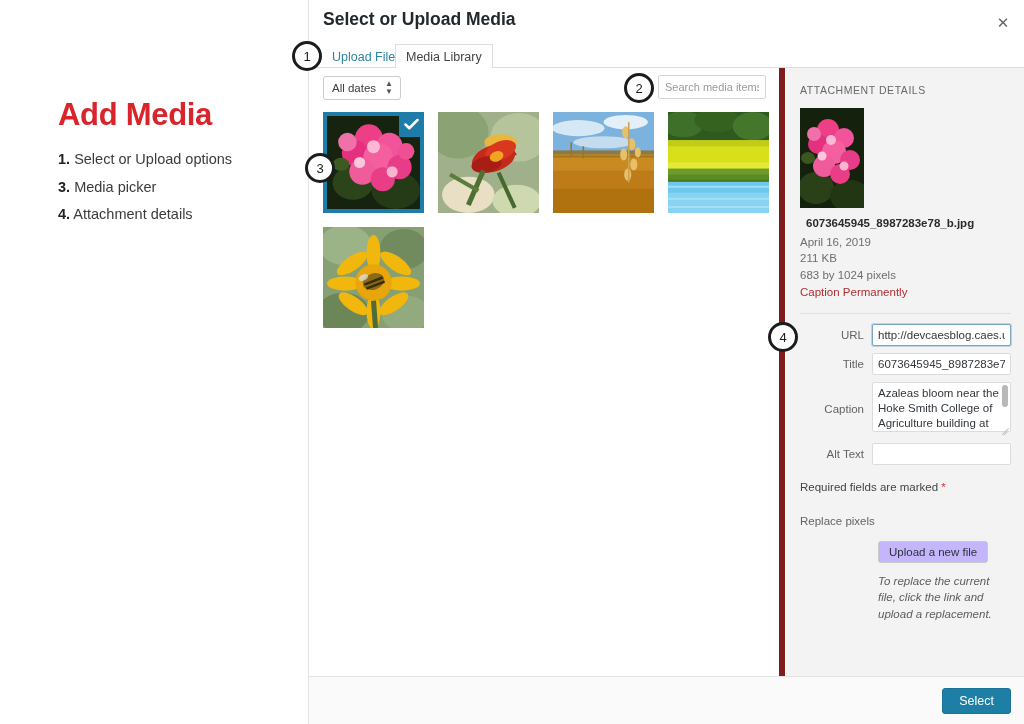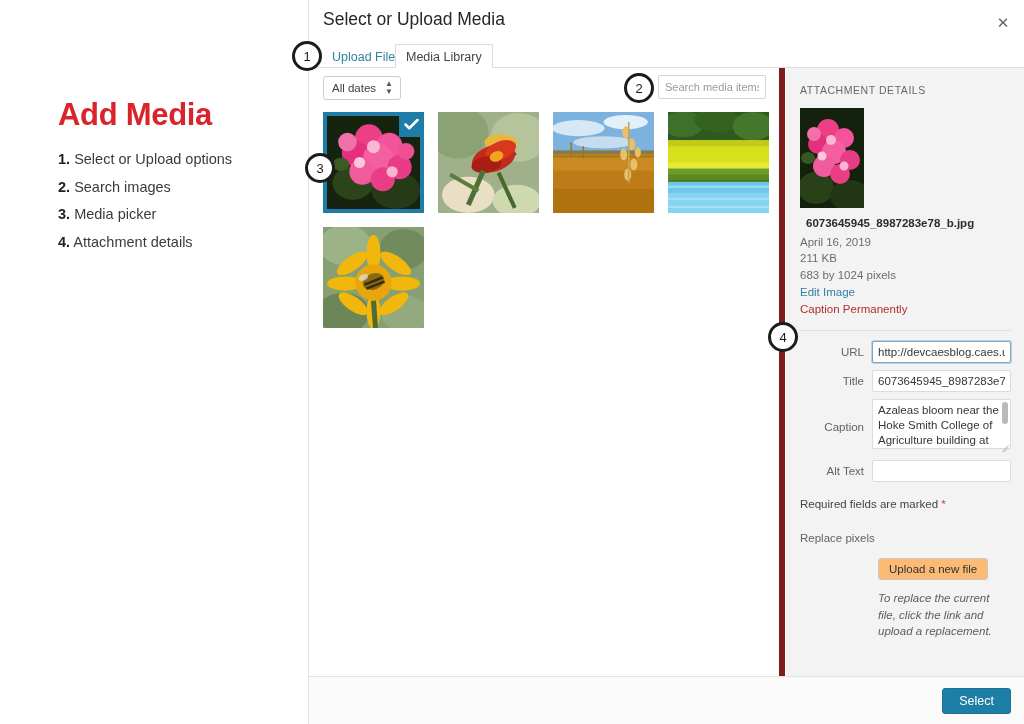--- a/index.html
+++ b/index.html
@@ -29,21 +29,21 @@
     position: absolute; left: 308px; top: 0px;
     width: 716px; height: 724px;
     background: #ffffff;
     border-left: 1px solid #e3e3e3;
   }
   .modal-header {
     position: relative; height: 42px;
   }
   .modal-title {
     position: absolute; left: 14px; top: 9px;
-    font-size: 17.5px; font-weight: normal; color: #23282d;
+    font-size: 17.5px; font-weight: bold; color: #23282d;
   }
   .close-btn {
     position: absolute; right: 8px; top: 10px;
     width: 26px; height: 26px; border: none; background: transparent;
     color: #666; font-size: 15px; line-height: 26px; text-align: center;
     cursor: pointer; padding: 0;
   }
 
   
   .tabs {
@@ -180,21 +180,21 @@
     transform: rotate(-45deg); right: 0;
   }
   .resize-grip::before { width: 9px; bottom: 3px; }
   .resize-grip::after { width: 5px; bottom: 1px; right: 2px; }
 
   .req-note { font-size: 11.5px; color: #444; margin: 16px 0 0 0; }
   .req-star { color: #d63638; }
   .replace-label { font-size: 11.5px; color: #636363; margin: 22px 0 0 0; }
   .upload-btn {
     display: block; margin: 14px 0 0 78px;
-    background: #fdba74; border: 1px solid #c9c9c9; border-radius: 3px;
+    background: #c4b5fd; border: 1px solid #c9c9c9; border-radius: 3px;
     font-size: 11.5px; color: #2c3338; padding: 4px 10px; cursor: pointer;
     font-family: "Liberation Sans", sans-serif;
   }
   .replace-hint {
     margin: 10px 0 0 78px; font-size: 11.5px; color: #5d5d5d;
     font-style: italic; line-height: 1.45; width: 115px;
   }
 
   
   .modal-footer {
@@ -226,24 +226,20 @@
 <body>
 
 <div class="page">
 
   <div class="legend">
     <div class="legend-title">Add Media</div>
     <ul class="legend-list">
       <li>
         <span class="num">1.</span>
         <span>Select or Upload options</span>
-      </li>
-      <li>
-        <span class="num">2.</span>
-        <span>Search images</span>
       </li>
       <li>
         <span class="num">3.</span>
         <span>Media picker</span>
       </li>
       <li>
         <span class="num">4.</span>
         <span>Attachment details</span>
       </li>
     </ul>
@@ -415,21 +411,20 @@
             <circle cx="22" cy="48" r="4.5" fill="#fcc6dc"></circle>
             <circle cx="44" cy="58" r="4.5" fill="#fbb3d0"></circle>
             <ellipse cx="8" cy="50" rx="7" ry="6" fill="#3a5720"></ellipse>
           </svg>
         </div>
 
         <div class="att-filename">6073645945_8987283e78_b.jpg</div>
         <div class="att-meta">April 16, 2019</div>
         <div class="att-meta">211 KB</div>
         <div class="att-meta">683 by 1024 pixels</div>
-        <a class="att-link">Edit Image</a>
         <a class="att-link danger">Caption Permanently</a>
 
         <div class="divider"></div>
 
         <div class="field-row">
           <div class="field-label">URL</div>
           <input class="field-input focused" type="text" value="http://devcaesblog.caes.ug" style="">
         </div>
 
         <div class="field-row">

